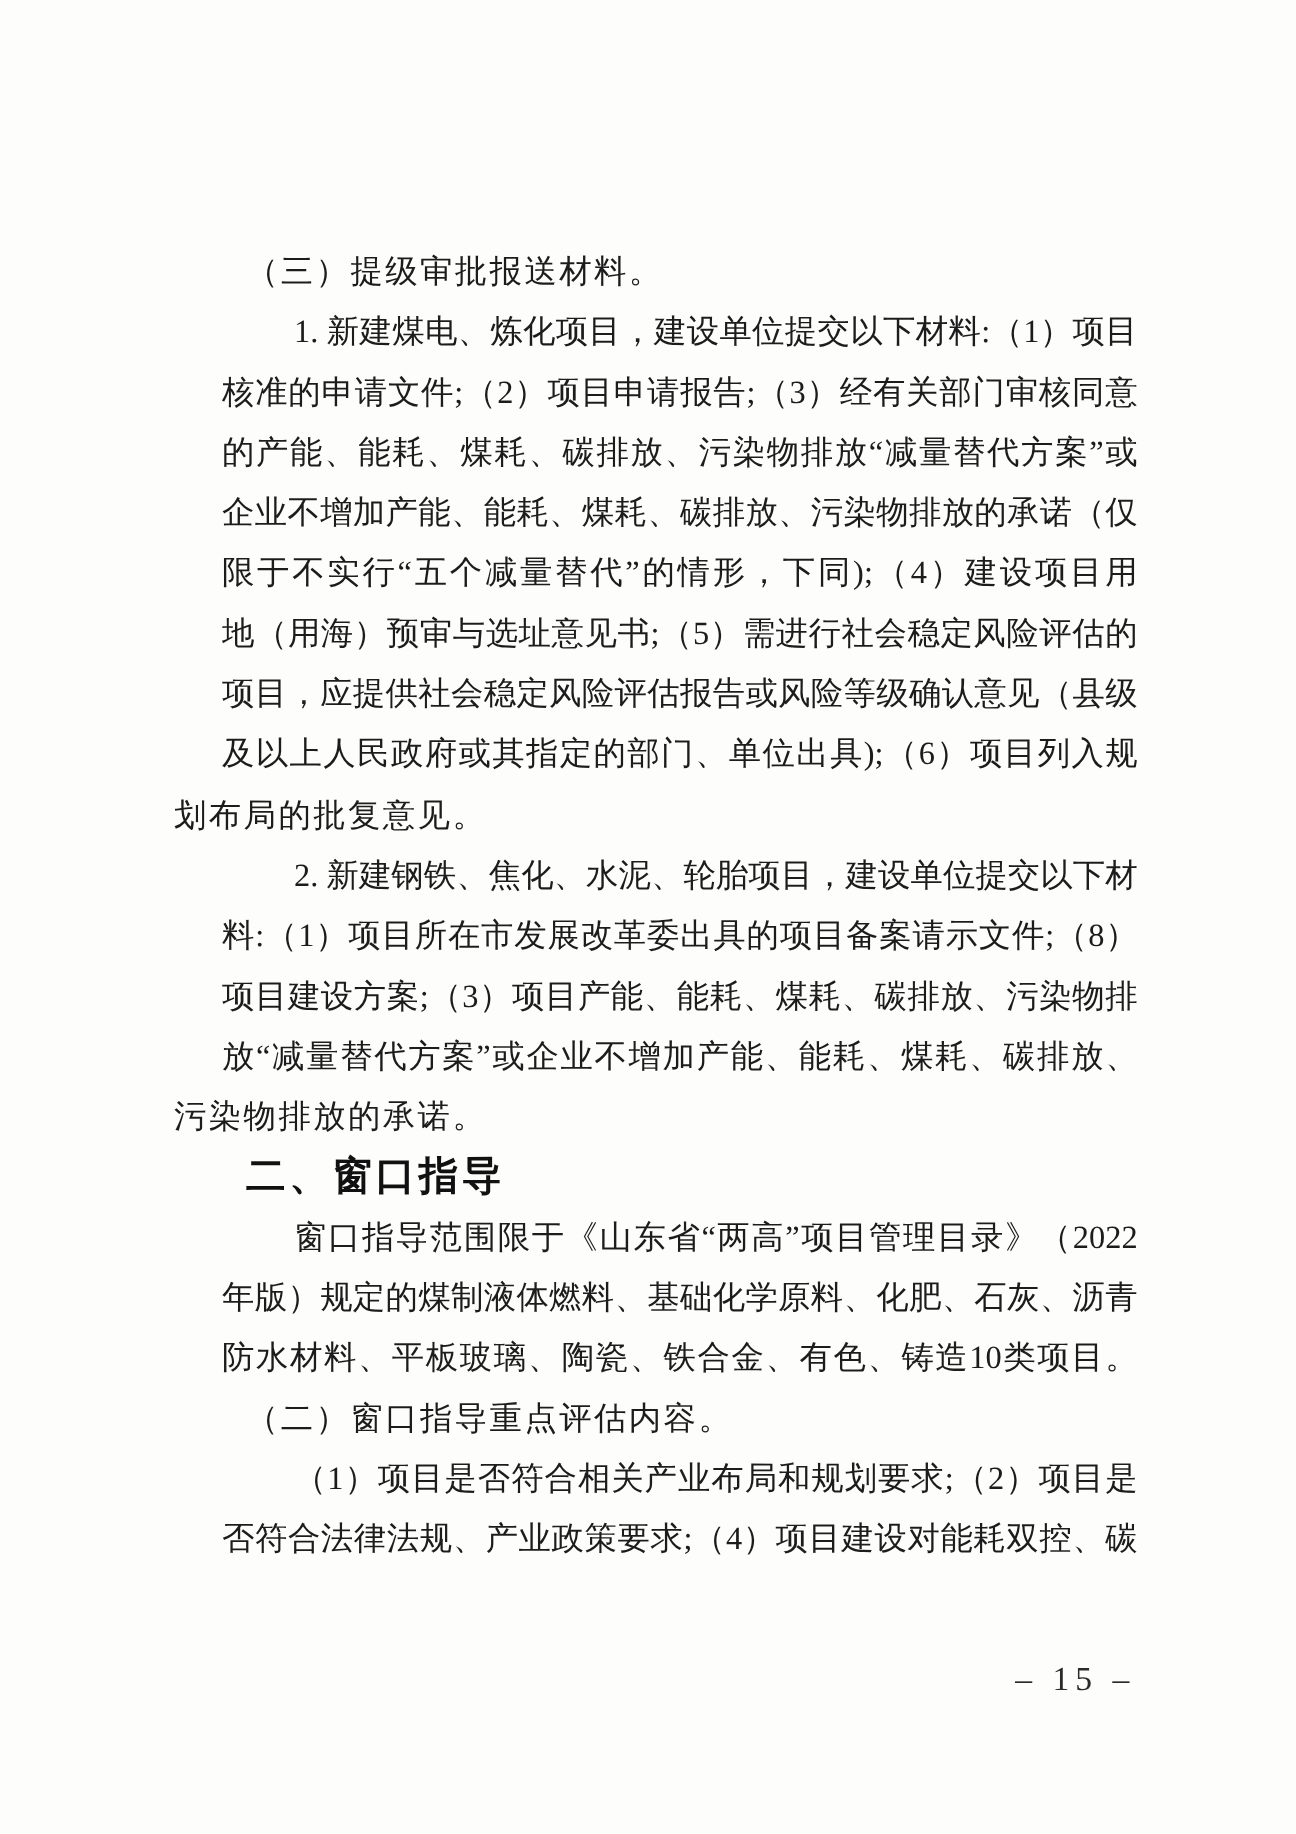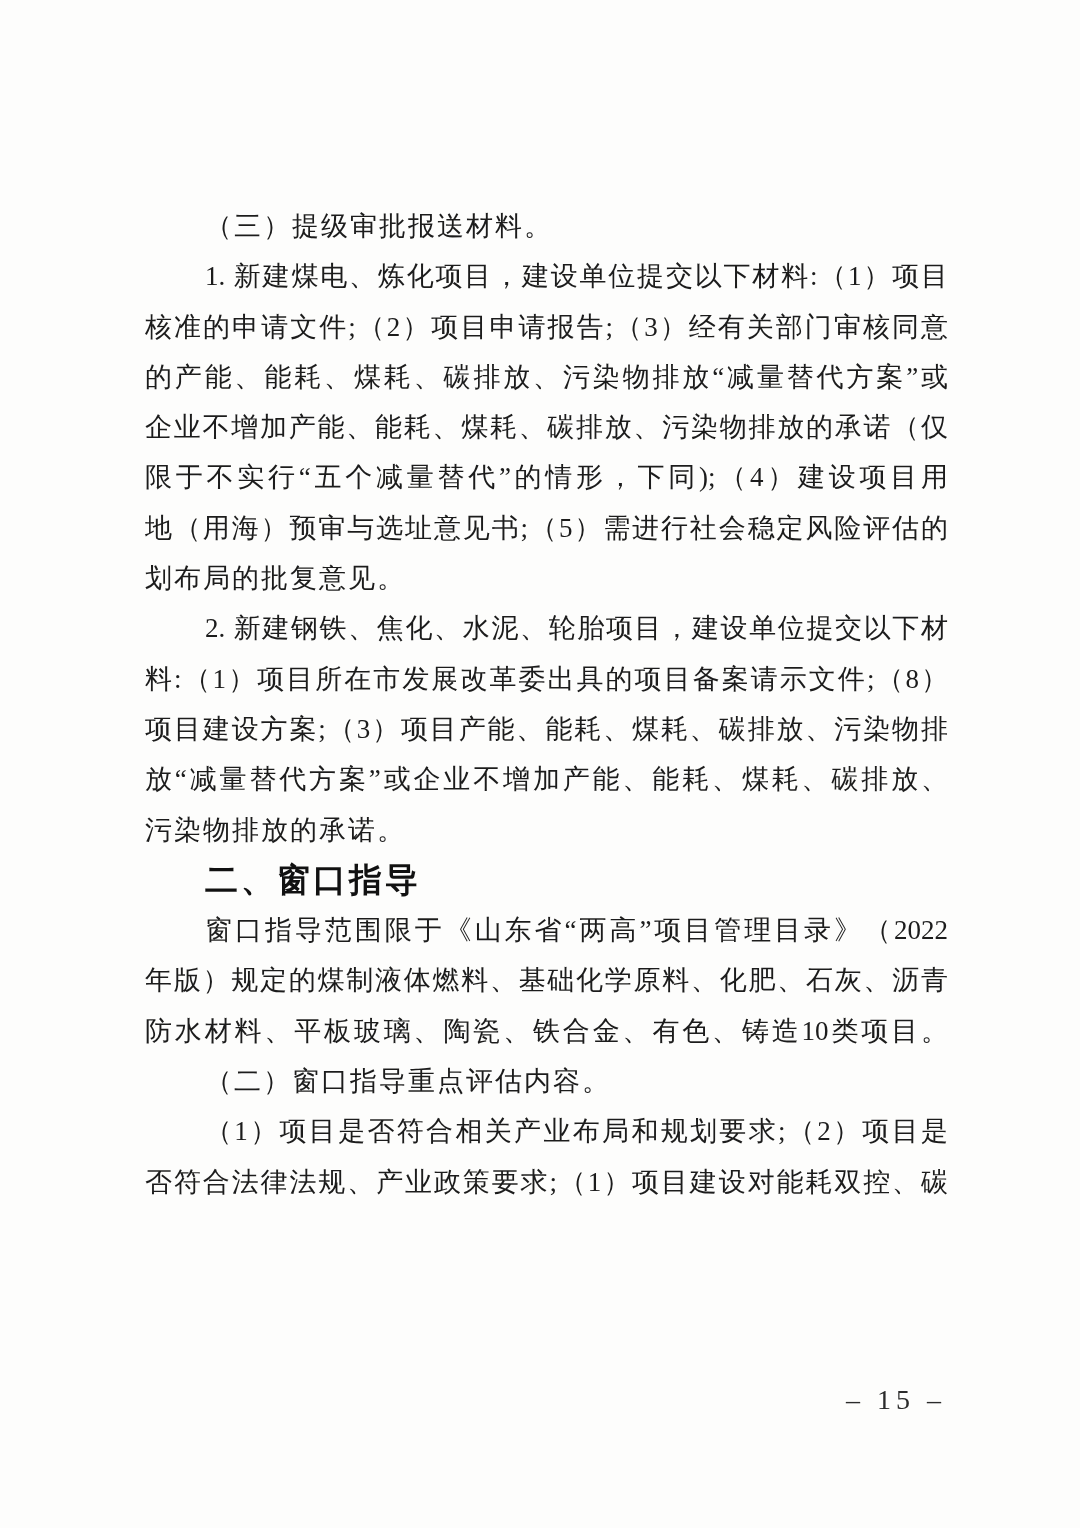--- a/index.html
+++ b/index.html
@@ -29,20 +29,21 @@
     color: #1c1c1c;
     letter-spacing: 2px;
     white-space: nowrap;
     overflow: visible;
   }
   .line.justify {
     white-space: normal;
     letter-spacing: 0;
     text-align: justify;
     text-align-last: justify;
+    margin-left: 40px;
   }
   .line.indent {
     text-indent: 60px;
   }
   .line.heading {
     font-family: "Liberation Sans", sans-serif;
     font-weight: 700;
     font-size: 33px;
     color: #111;
     letter-spacing: 3px;
@@ -62,29 +63,31 @@
 
 <div class="page">
   <div class="text-block">
     <div class="line indent">（三）提级审批报送材料。</div>
     <div class="line indent justify">1. 新建煤电、炼化项目，建设单位提交以下材料:（1）项目</div>
     <div class="line justify">核准的申请文件;（2）项目申请报告;（3）经有关部门审核同意</div>
     <div class="line justify">的产能、能耗、煤耗、碳排放、污染物排放“减量替代方案”或</div>
     <div class="line justify">企业不增加产能、能耗、煤耗、碳排放、污染物排放的承诺（仅</div>
     <div class="line justify">限于不实行“五个减量替代”的情形，下同);（4）建设项目用</div>
     <div class="line justify">地（用海）预审与选址意见书;（5）需进行社会稳定风险评估的</div>
+    <div class="line justify">项目，应提供社会稳定风险评估报告或风险等级确认意见（县级</div>
+    <div class="line justify">及以上人民政府或其指定的部门、单位出具);（6）项目列入规</div>
     <div class="line">划布局的批复意见。</div>
     <div class="line indent justify">2. 新建钢铁、焦化、水泥、轮胎项目，建设单位提交以下材</div>
     <div class="line justify">料:（1）项目所在市发展改革委出具的项目备案请示文件;（8）</div>
     <div class="line justify">项目建设方案;（3）项目产能、能耗、煤耗、碳排放、污染物排</div>
     <div class="line justify">放“减量替代方案”或企业不增加产能、能耗、煤耗、碳排放、</div>
     <div class="line">污染物排放的承诺。</div>
     <div class="line indent heading">二、窗口指导</div>
     <div class="line indent justify">窗口指导范围限于《山东省“两高”项目管理目录》（2022</div>
     <div class="line justify">年版）规定的煤制液体燃料、基础化学原料、化肥、石灰、沥青</div>
     <div class="line justify">防水材料、平板玻璃、陶瓷、铁合金、有色、铸造10类项目。</div>
     <div class="line indent">（二）窗口指导重点评估内容。</div>
     <div class="line indent justify">（1）项目是否符合相关产业布局和规划要求;（2）项目是</div>
-    <div class="line justify">否符合法律法规、产业政策要求;（1）项目建设对能耗双控、碳</div>
+    <div class="line justify">否符合法律法规、产业政策要求;（4）项目建设对能耗双控、碳</div>
   </div>
 
   <div class="page-number">– 15 –</div>
 </div>
 
 </body></html>

